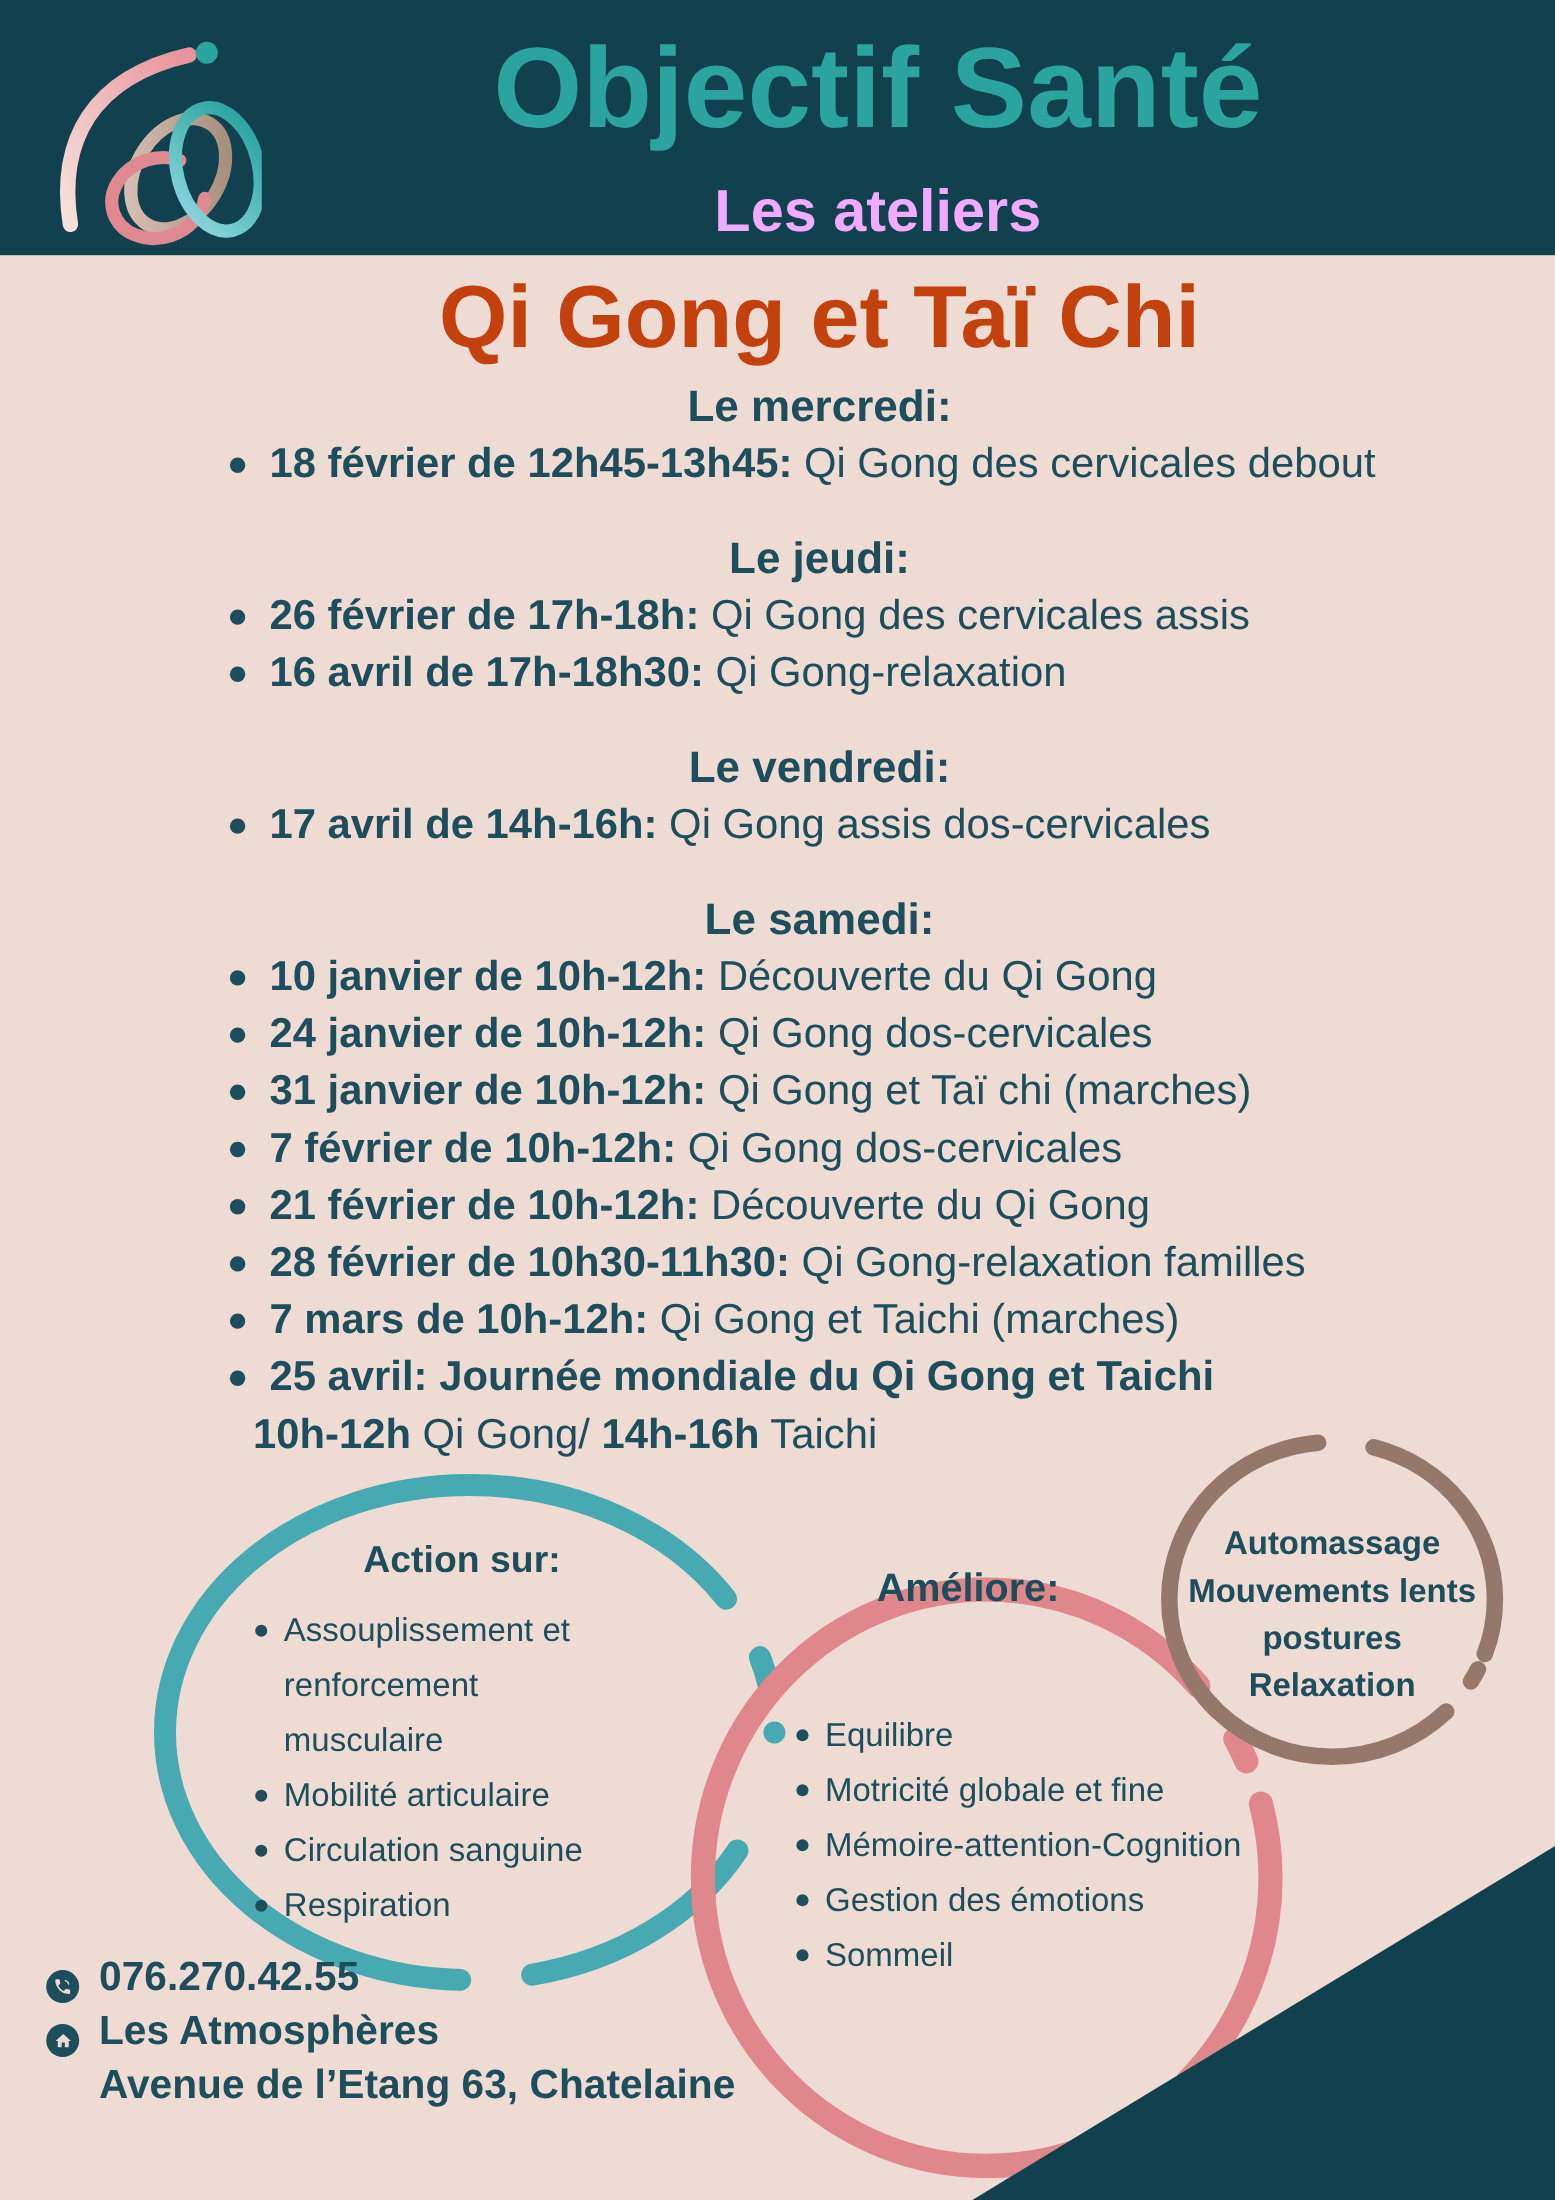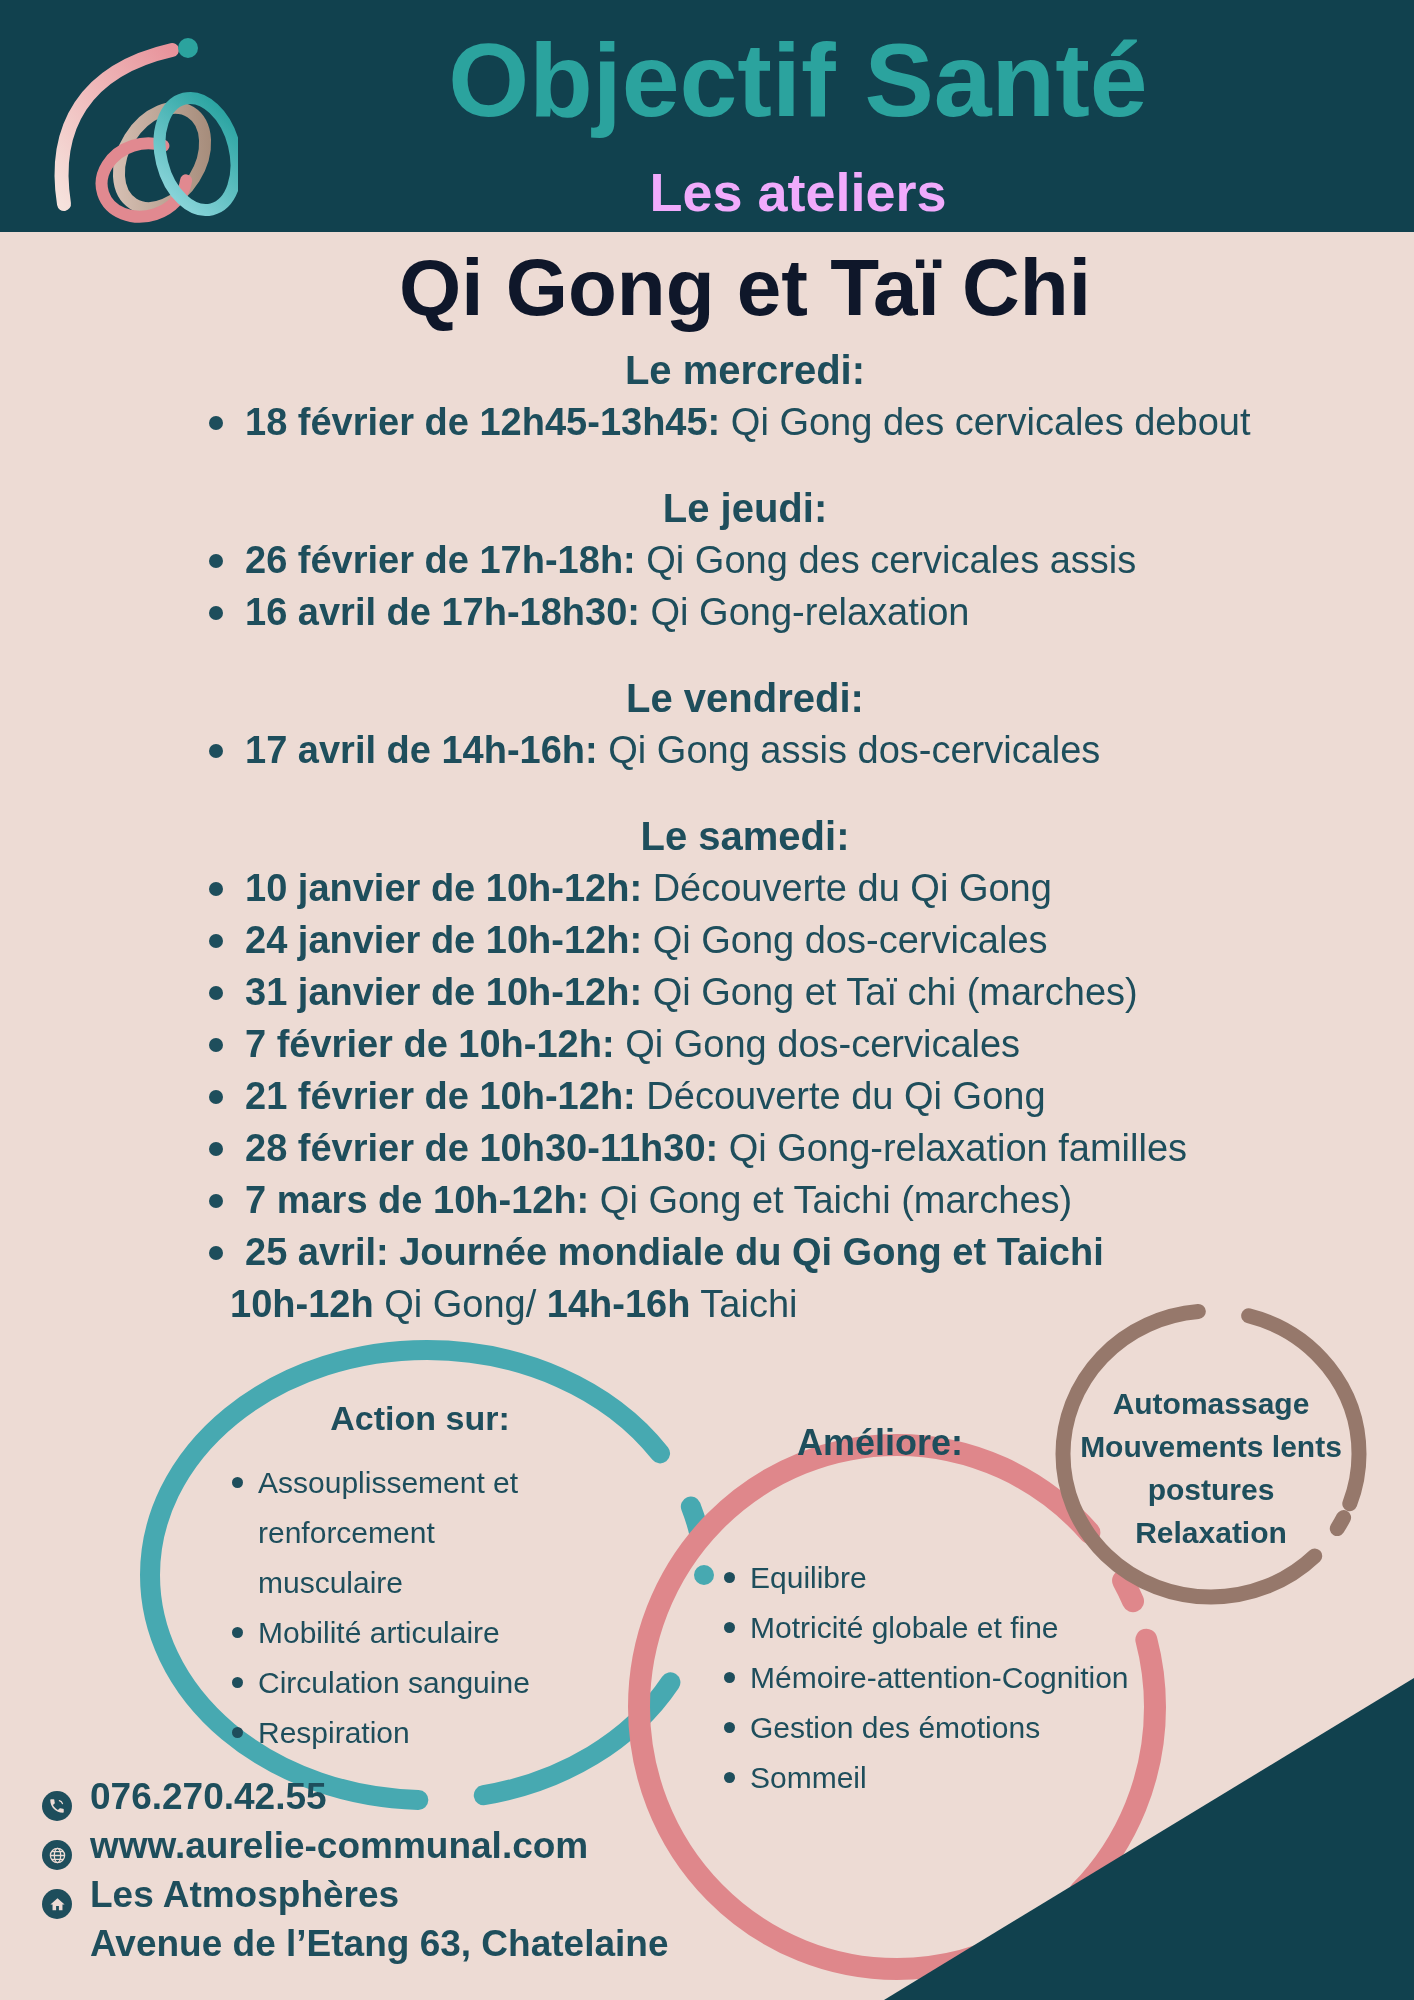--- a/index.html
+++ b/index.html
@@ -9,21 +9,21 @@
     font-family:"Liberation Sans", sans-serif;
   }
   
   .header{position:absolute;top:0;left:0;width:1414px;height:232px;background:#11414E;}
   .header-text{position:absolute;left:182px;right:0;top:0;text-align:center;}
   .main-title{font-size:104px;font-weight:bold;color:#2BA39E;line-height:112px;margin-top:24px;letter-spacing:0;}
   .sub-title{font-size:54px;font-weight:bold;color:#f0abfc;line-height:56px;margin-top:28px;}
   .logo{position:absolute;left:24px;top:8px;}
   
   .page-title{position:absolute;top:242px;left:76px;right:0;text-align:center;
-    font-size:80px;font-weight:bold;color:#0f172a;line-height:92px;}
+    font-size:80px;font-weight:bold;color:#c2410c;line-height:92px;}
   
   .schedule{position:absolute;top:344px;left:0;width:1414px;}
   .day-section{margin:0 0 34px 0;}
   .day-header{text-align:center;font-size:40px;font-weight:bold;line-height:52px;margin-left:76px;}
   ul.events{list-style:none;margin:0;padding:0 0 0 230px;}
   li.event{font-size:38px;line-height:52px;position:relative;margin-left:15px;}
   li.event::before{content:"";position:absolute;left:-36px;top:20px;width:14px;height:14px;
     border-radius:50%;background:#1E4E5C;}
   .b{font-weight:bold;}
   .final-line{font-size:38px;line-height:52px;padding-left:230px;}
@@ -168,30 +168,20 @@
     <span class="contact-icon">
       <svg width="18" height="18" viewBox="0 0 24 24">
           <path fill="#EDDBD4" d="M6.62 10.79c1.44 2.83 3.76 5.14 6.59 6.59l2.2-2.21c.27-.27.67-.36 1.02-.24 1.12.37 2.33.57 3.57.57.55 0 1 .45 1 1V20c0 .55-.45 1-1 1-9.39 0-17-7.61-17-17 0-.55.45-1 1-1h3.5c.55 0 1 .45 1 1 0 1.25.2 2.45.57 3.57.11.35.03.74-.25 1.02l-2.2 2.2z"></path>
           <path fill="none" stroke="#EDDBD4" stroke-width="1.7" stroke-linecap="round" d="M15.2 4.8c2 .5 3.6 2.1 4.1 4.1"></path>
         </svg>
     </span>
     <span class="contact-text">076.270.42.55</span>
   </div>
   <div class="contact-row">
     <span class="contact-icon">
-      <svg width="19" height="19" viewBox="0 0 24 24" fill="none" stroke="#EDDBD4" stroke-width="1.6">
-          <circle cx="12" cy="12" r="9"></circle>
-          <ellipse cx="12" cy="12" rx="4" ry="9"></ellipse>
-          <path d="M3 12h18M4.5 7h15M4.5 17h15"></path>
-        </svg>
-    </span>
-    <span class="contact-text">www.aurelie-communal.com</span>
-  </div>
-  <div class="contact-row">
-    <span class="contact-icon">
       <svg width="17" height="17" viewBox="0 0 24 24">
           <path fill="#EDDBD4" d="M10 20v-6h4v6h5v-8h3L12 3 2 12h3v8z"></path>
         </svg>
     </span>
     <span class="contact-text">Les Atmosphères</span>
   </div>
   <div class="contact-row">
     <span class="contact-text contact-indent">Avenue de l’Etang 63, Chatelaine</span>
   </div>
 </div>

